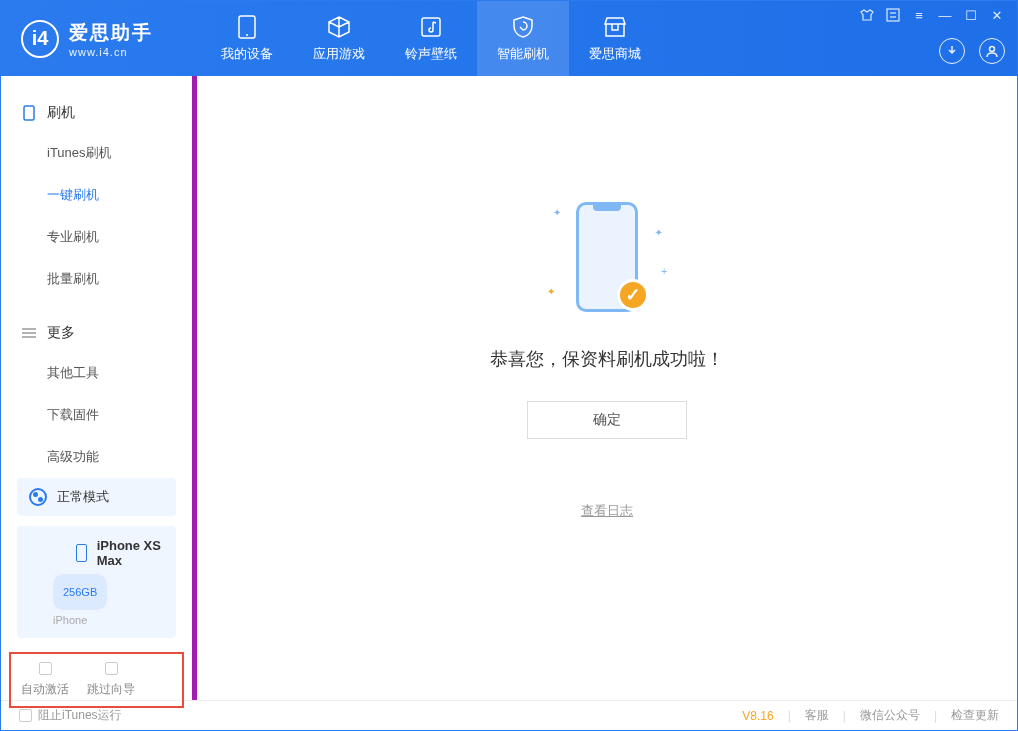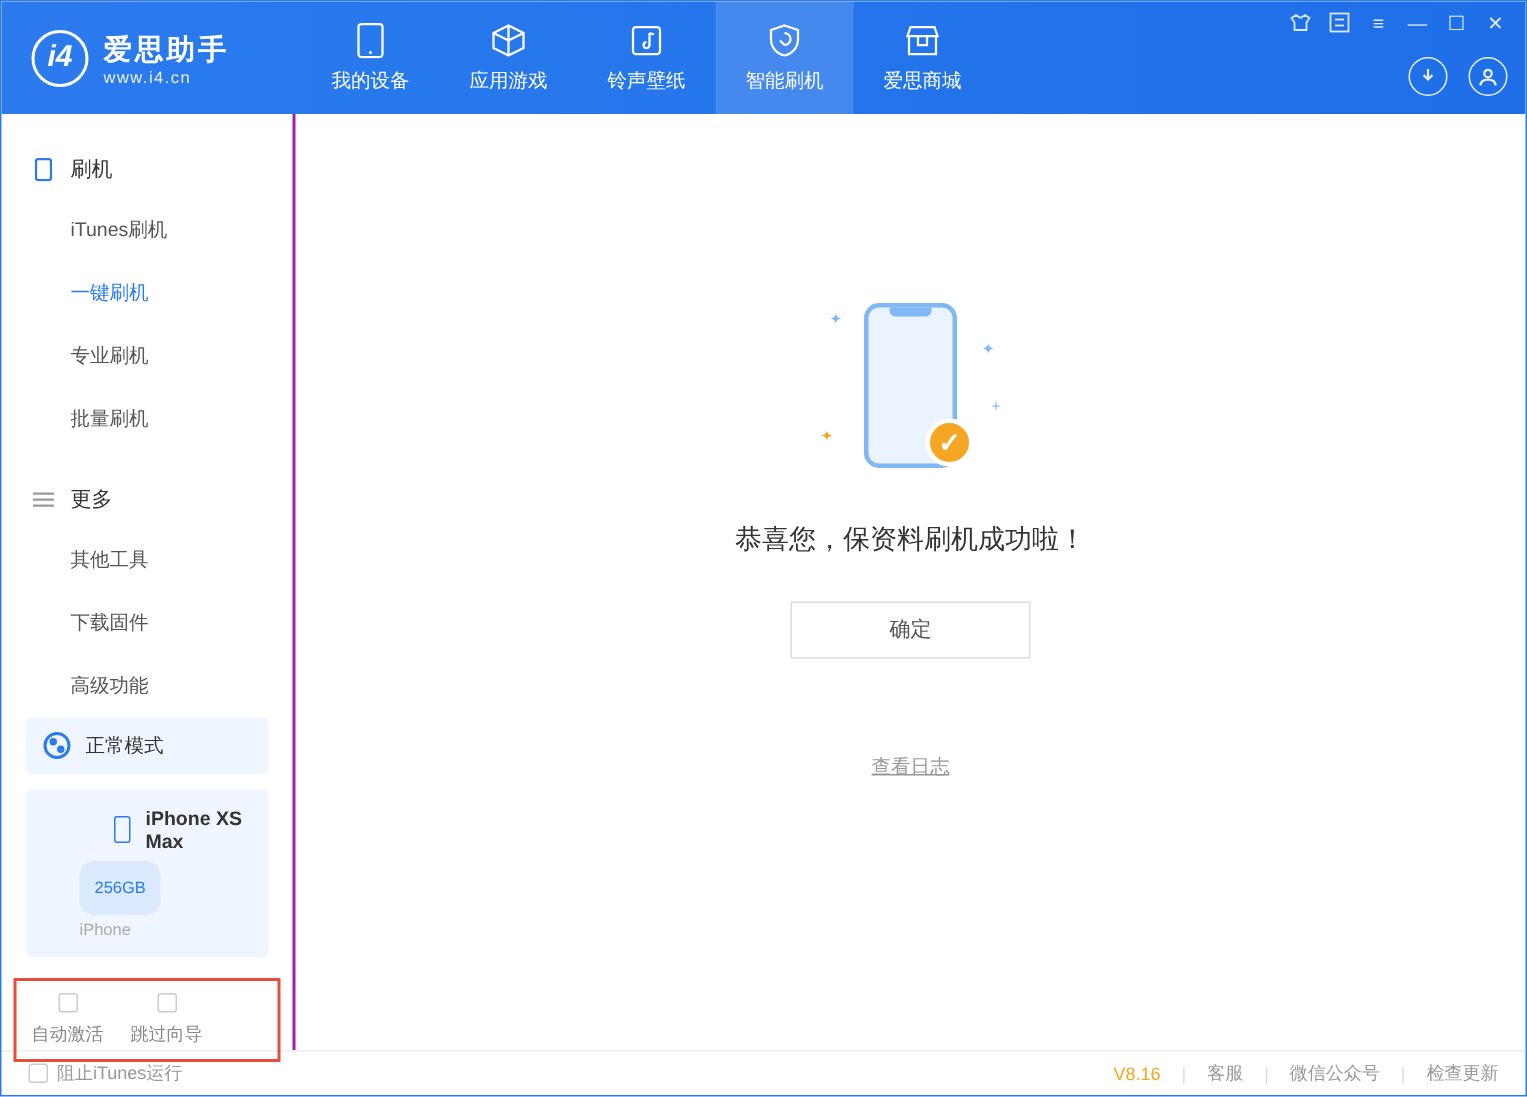--- a/index.html
+++ b/index.html
@@ -1,38 +1,38 @@
 <!DOCTYPE html>
 <html><head>
 <meta charset="utf-8">
 <style>
 * { margin: 0; padding: 0; box-sizing: border-box; font-family: "Microsoft YaHei", Arial, sans-serif; }
 body { background: #fff; width: 1018px; height: 731px; overflow: hidden; border: 1px solid #2b7bef; }
 
 .header { height: 75px; background: linear-gradient(to right, #2b7bef, #1e6fe8); display: flex; align-items: center; position: relative; }
 .logo-area { display: flex; align-items: center; padding: 0 20px; width: 200px; }
-.logo-circle { width: 38px; height: 38px; border: 2px solid #fff; border-radius: 50%; display: flex; align-items: center; justify-content: center; color: #fff; font-weight: bold; font-size: 20px; font-style: italic; }
+.logo-circle { width: 38px; height: 38px; border: 2px solid #fff; border-radius: 50%; display: flex; align-items: center; justify-content: center; color: #fff; font-weight: bold; font-size: 20px; }
 .logo-text { margin-left: 10px; color: #fff; }
 .logo-text .title { font-size: 19px; font-weight: bold; letter-spacing: 2px; }
 .logo-text .url { font-size: 11px; letter-spacing: 1px; opacity: 0.9; }
 
 .nav-tabs { display: flex; height: 100%; }
 .nav-tab { width: 92px; height: 100%; display: flex; flex-direction: column; align-items: center; justify-content: center; color: #fff; font-size: 13px; cursor: pointer; }
 .nav-tab.active { background: rgba(255,255,255,0.15); }
 .nav-tab .icon { width: 24px; height: 24px; margin-bottom: 6px; display: flex; align-items: center; justify-content: center; }
 .nav-tab svg { fill: #fff; }
 
 .header-right { position: absolute; right: 12px; top: 0; height: 100%; display: flex; flex-direction: column; justify-content: space-between; align-items: flex-end; padding: 6px 0 12px; }
 .window-controls { display: flex; gap: 10px; }
 .window-controls .wc { width: 16px; height: 16px; color: #fff; opacity: 0.85; cursor: pointer; display: flex; align-items: center; justify-content: center; font-size: 13px; }
 .header-actions { display: flex; gap: 14px; align-items: center; }
 .header-actions .ha { width: 26px; height: 26px; border: 1.5px solid #fff; border-radius: 50%; display: flex; align-items: center; justify-content: center; color: #fff; cursor: pointer; opacity: 0.9; }
 
 .body { display: flex; height: calc(100% - 75px - 30px); }
-.sidebar { width: 196px; border-right: 2px solid #a21caf; display: flex; flex-direction: column; padding-top: 18px; }
+.sidebar { width: 196px; border-right: 5px solid #a21caf; display: flex; flex-direction: column; padding-top: 18px; }
 .sidebar-group-header { display: flex; align-items: center; padding: 10px 20px; color: #333; font-size: 14px; }
 .sidebar-group-header .gicon { width: 16px; height: 16px; margin-right: 10px; display: flex; align-items: center; justify-content: center; }
 .sidebar-item { padding: 12px 20px 12px 46px; font-size: 13px; color: #555; cursor: pointer; }
 .sidebar-item.active { color: #2b7bef; }
 
 .sidebar-flex { flex: 1; }
 .device-mode { margin: 0 16px 10px; background: #f0f6ff; border-radius: 4px; padding: 10px 12px; display: flex; align-items: center; font-size: 13px; color: #333; }
 .device-mode .dm-icon { width: 18px; height: 18px; border: 2px solid #2b7bef; border-radius: 50%; margin-right: 10px; position: relative; }
 .device-mode .dm-icon::before { content: ''; width: 5px; height: 5px; background: #2b7bef; border-radius: 50%; position: absolute; top: 2px; left: 2px; }
 .device-mode .dm-icon::after { content: ''; width: 5px; height: 5px; background: #2b7bef; border-radius: 50%; position: absolute; bottom: 2px; right: 2px; }

